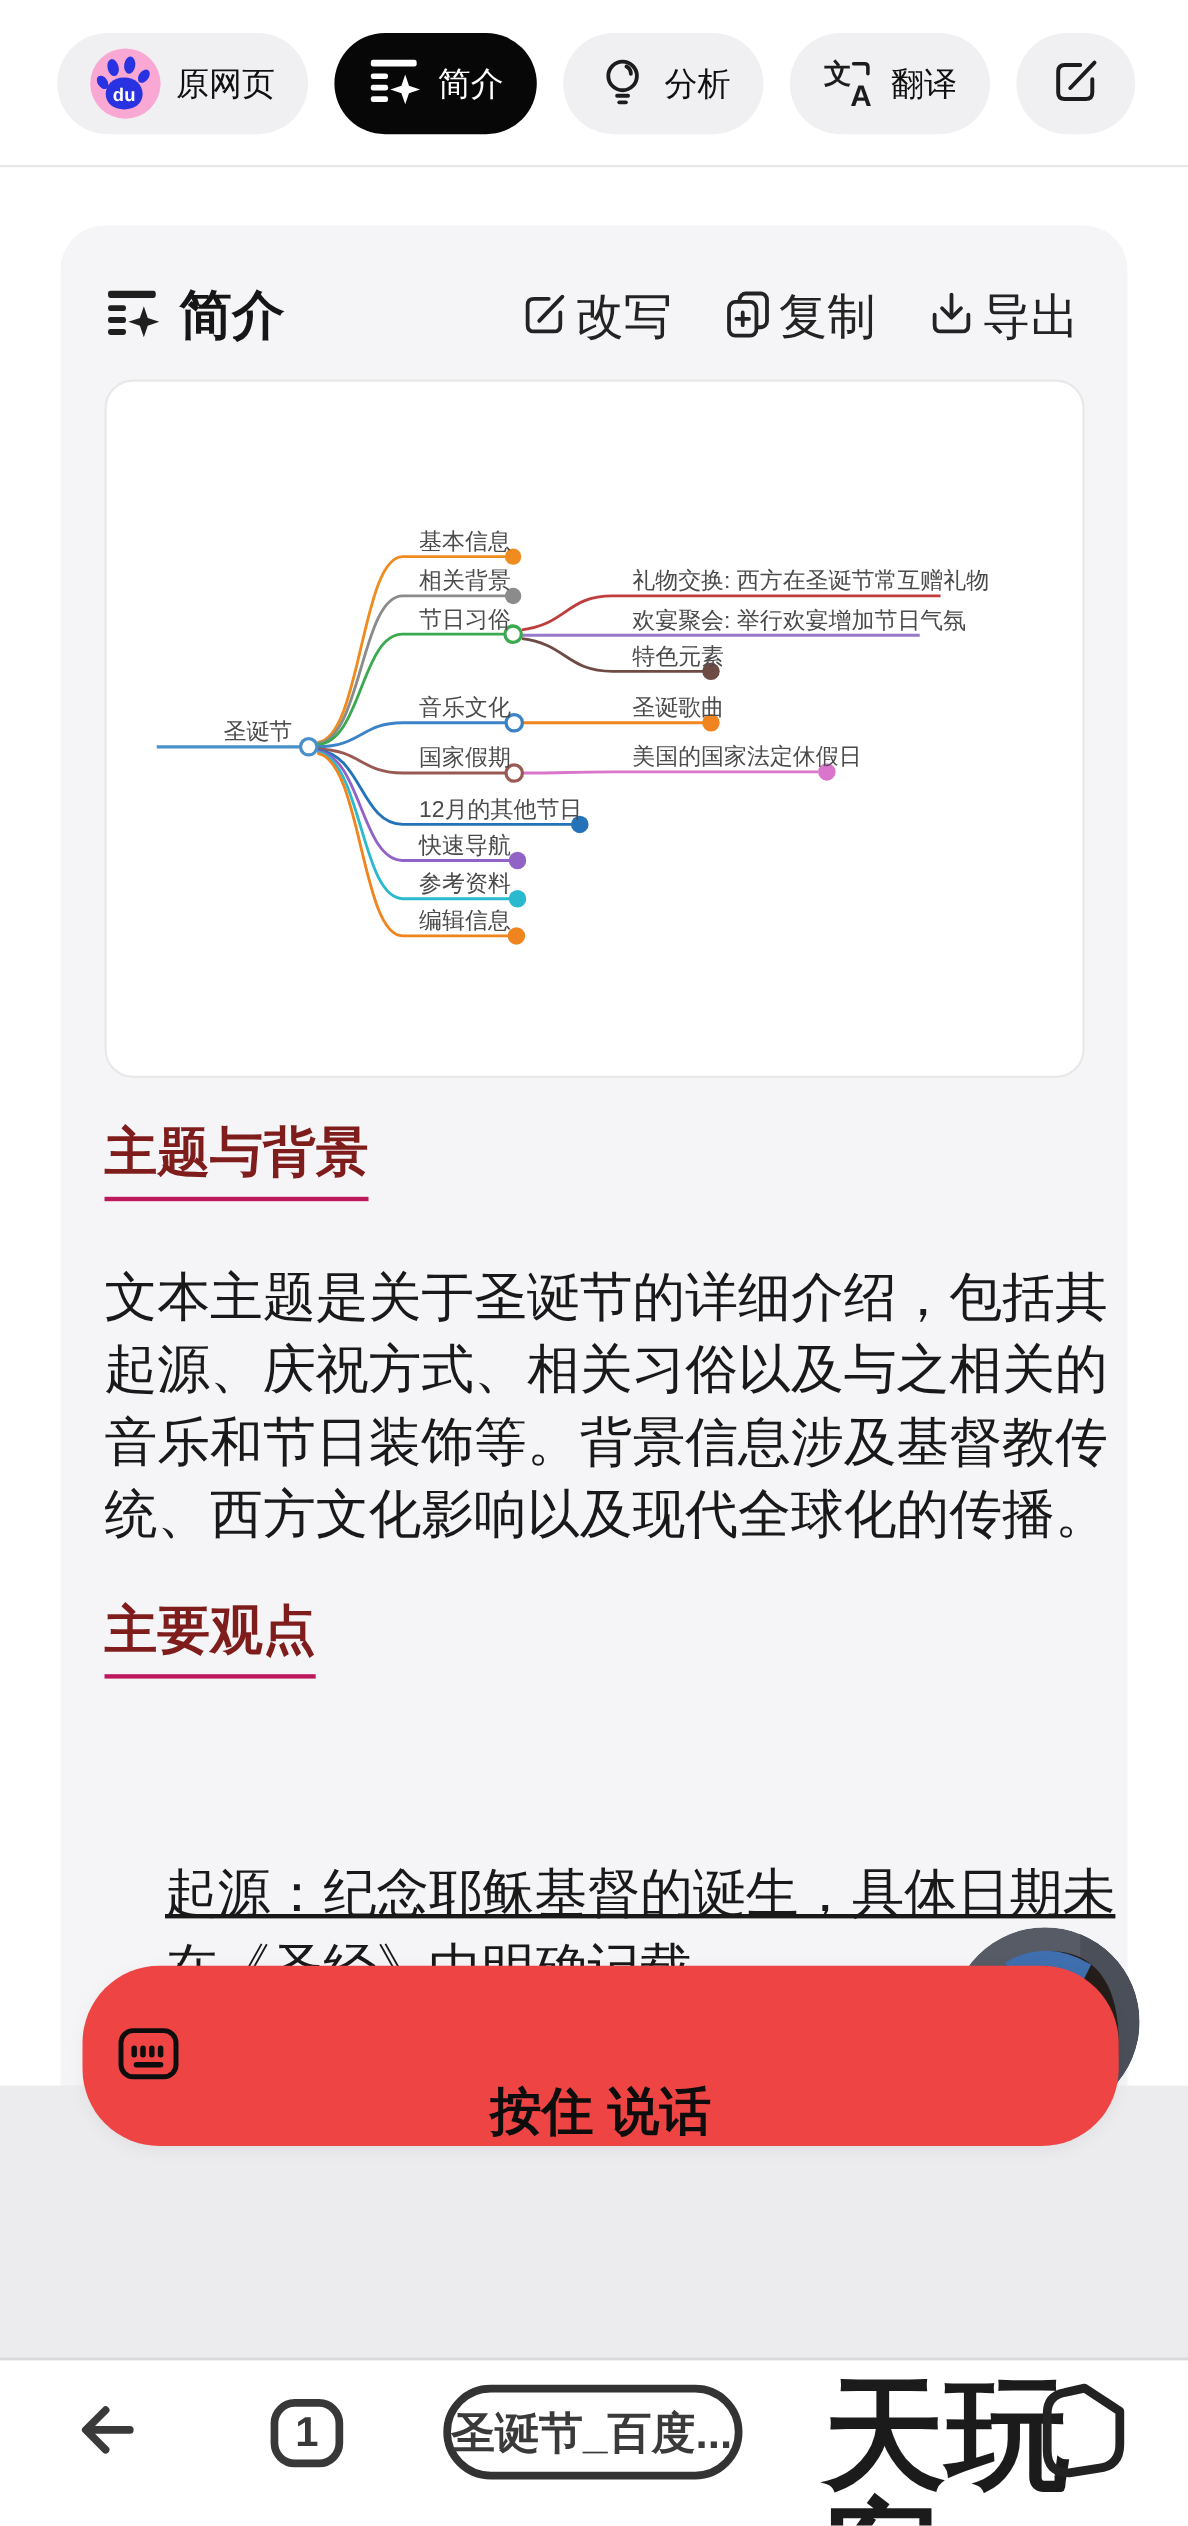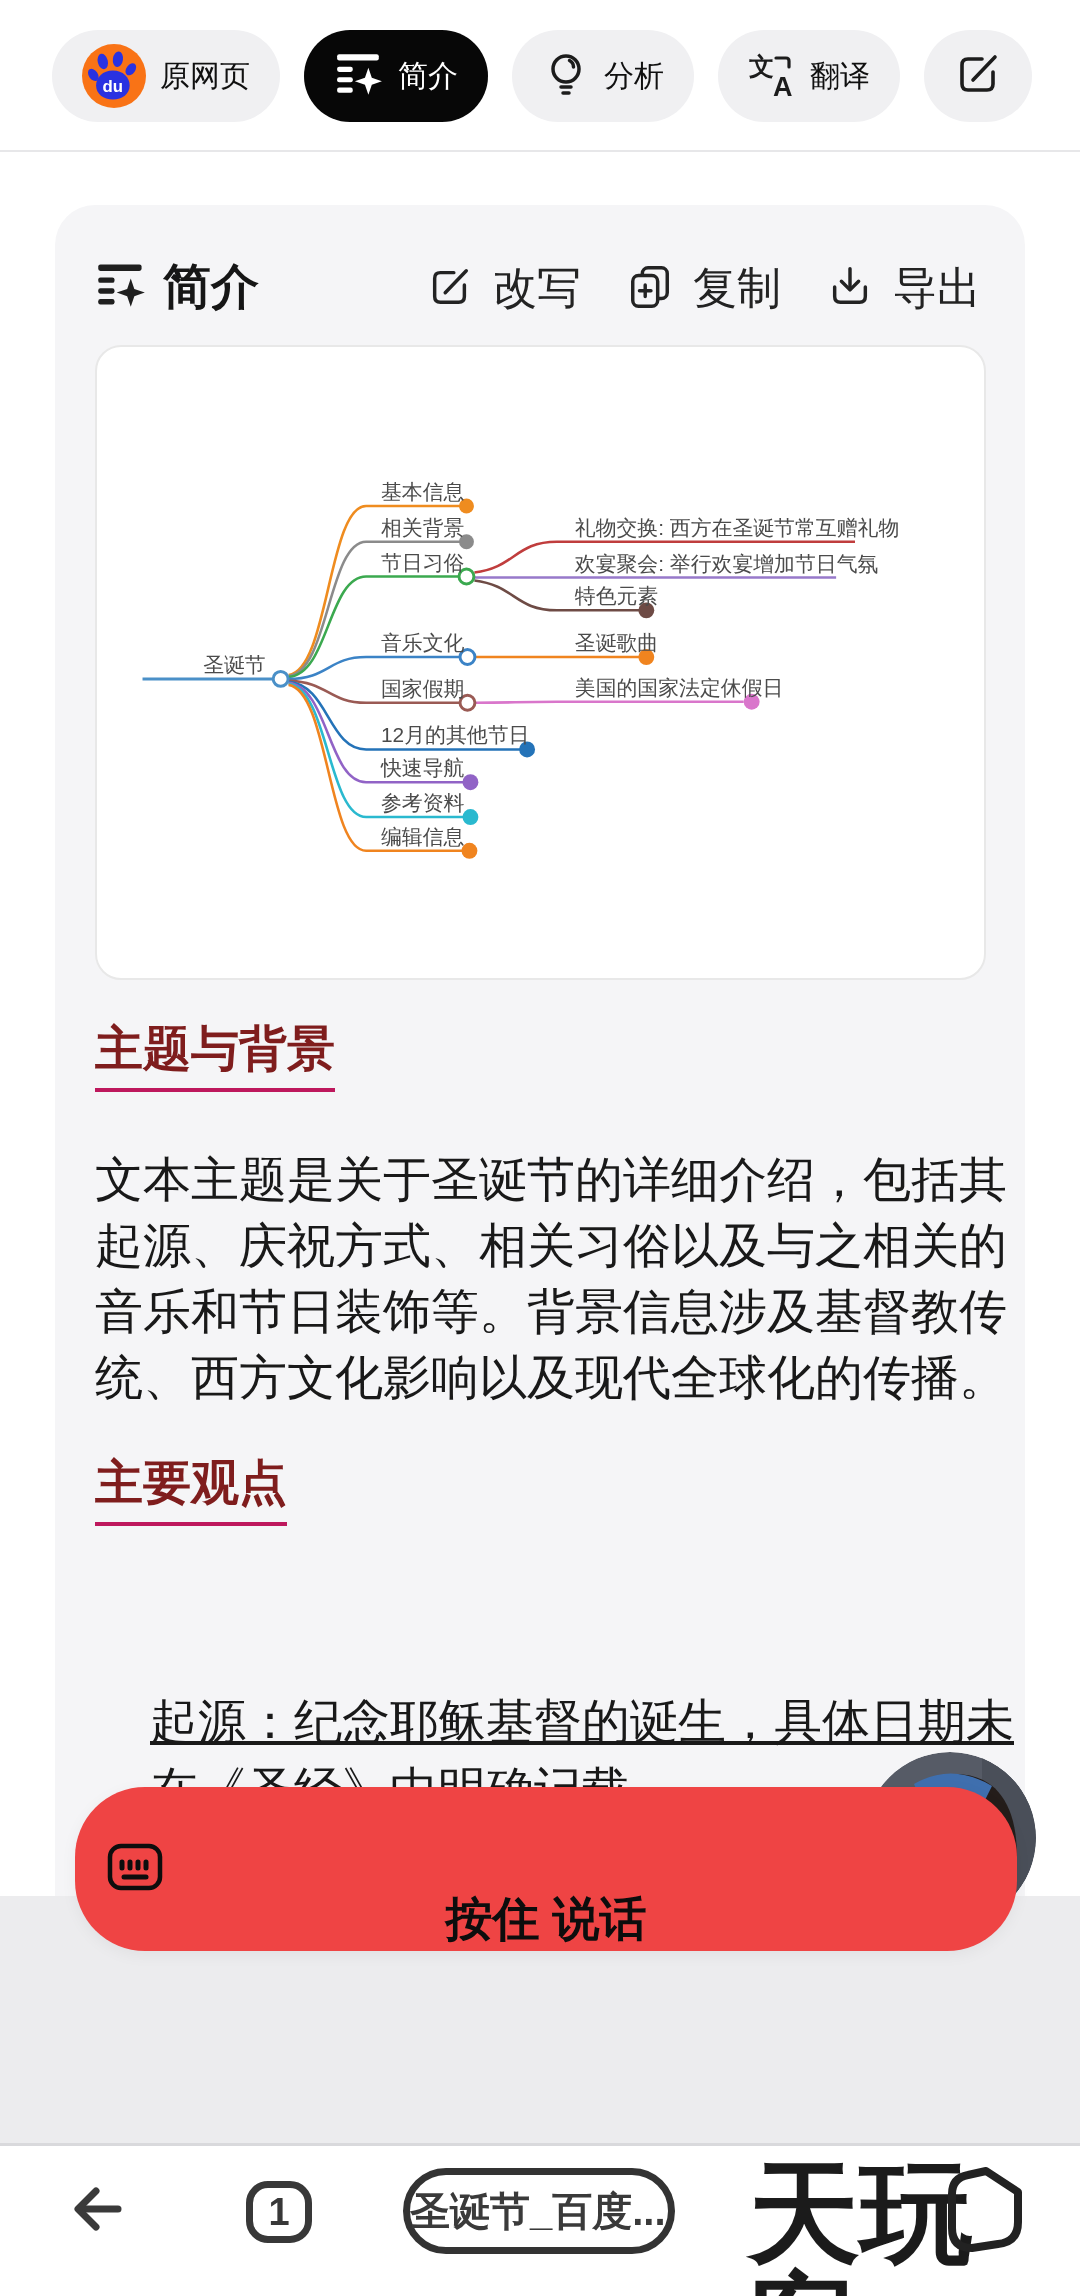--- a/index.html
+++ b/index.html
@@ -12,29 +12,29 @@
   
   .tabbar{position:absolute;left:0;top:0;width:1080px;height:150px;background:#fff;}
   .tabbar-inner{position:absolute;left:52px;top:30px;display:flex;gap:24px;}
   .pill{
     height:92px;border-radius:46px;background:#f0f0f2;display:flex;align-items:center;
     padding:0 30px;gap:14px;white-space:nowrap;flex:none;
   }
   .pill .tlabel{font-size:30px;font-weight:400;color:#101010;}
   .pill.active{background:#070707;}
   .pill.active .tlabel{color:#ffffff;}
-  .logo-circ{width:64px;height:64px;border-radius:50%;background:#f97316;display:flex;align-items:center;justify-content:center;}
+  .logo-circ{width:64px;height:64px;border-radius:50%;background:#f9a8d4;display:flex;align-items:center;justify-content:center;}
   .tab-divider{position:absolute;left:0;top:150px;width:1080px;height:2px;background:#e7e7e9;}
 
   
   .card{position:absolute;left:55px;top:205px;width:970px;height:1938px;background:#f5f5f7;border-radius:40px;z-index:1;}
   .card-title{position:absolute;left:40px;top:50px;display:flex;align-items:center;gap:16px;}
   .card-title .ctext{font-size:48px;font-weight:700;color:#161616;}
   .card-actions{position:absolute;right:44px;top:54px;display:flex;gap:46px;}
-  .action{display:flex;align-items:center;gap:20px;}
+  .action{display:flex;align-items:center;gap:5px;}
   .action .atext{font-size:44px;font-weight:500;color:#232323;}
 
   
   .mindmap-box{
     position:absolute;left:40px;top:140px;width:891px;height:635px;background:#ffffff;
     border:2px solid #e8e8e8;border-radius:26px;box-sizing:border-box;
   }
   .mindmap-box svg{display:block;}
   .mm-label{font-size:21px;fill:#4b4b4b;}
 

